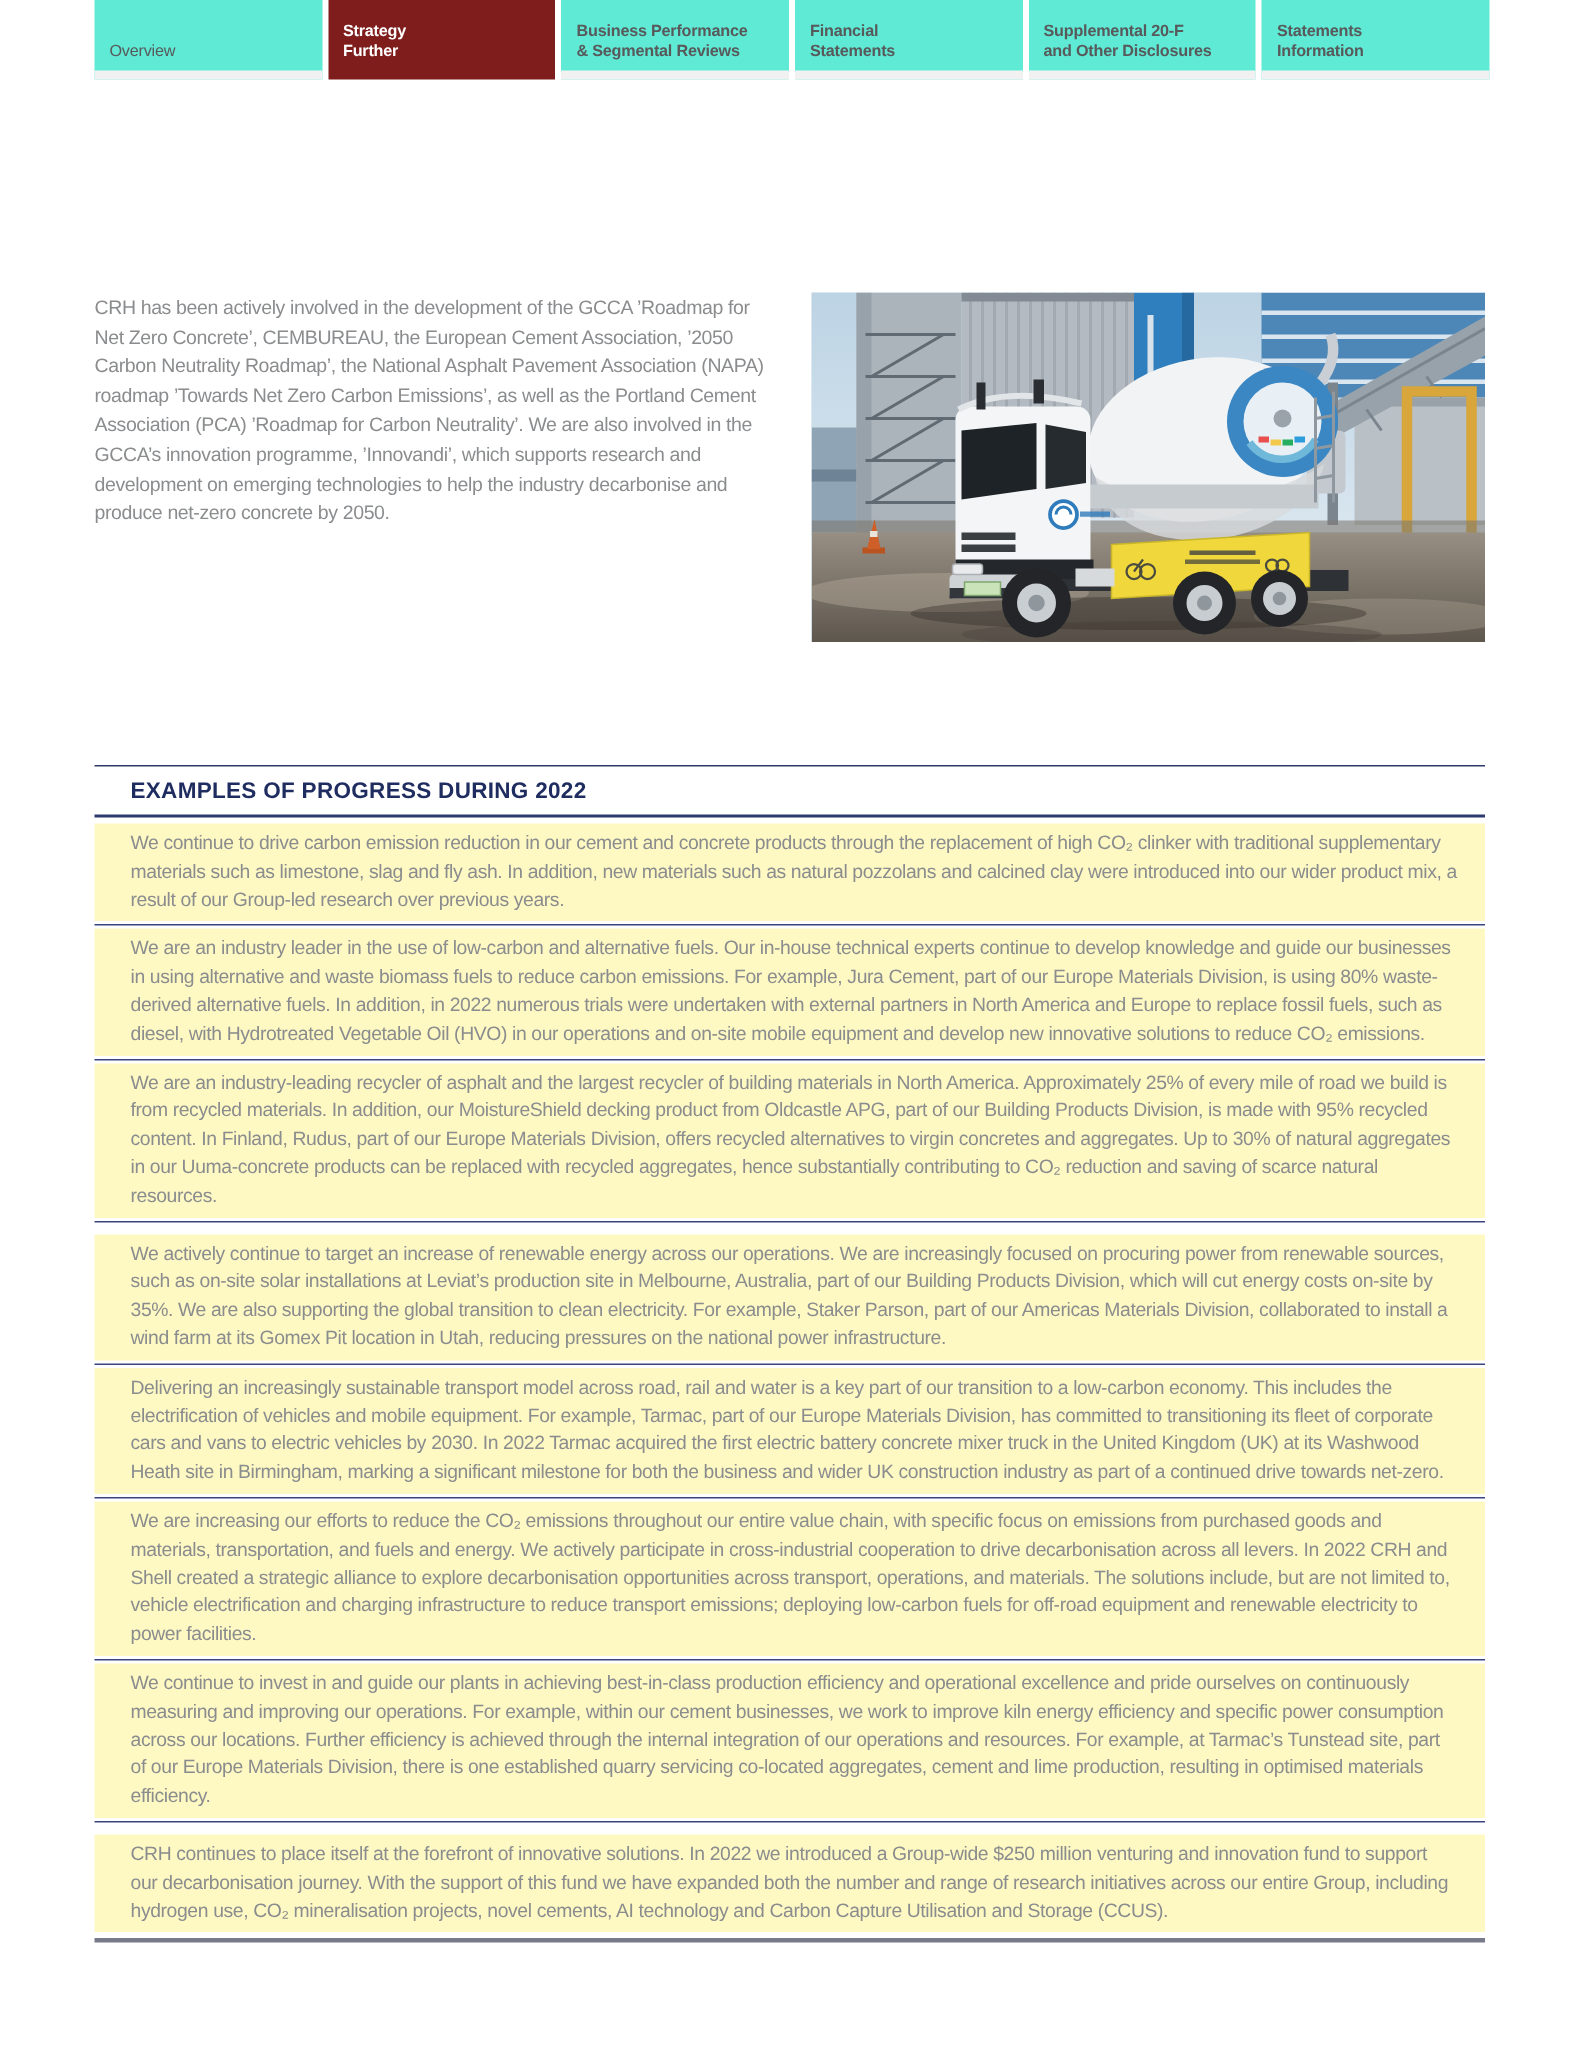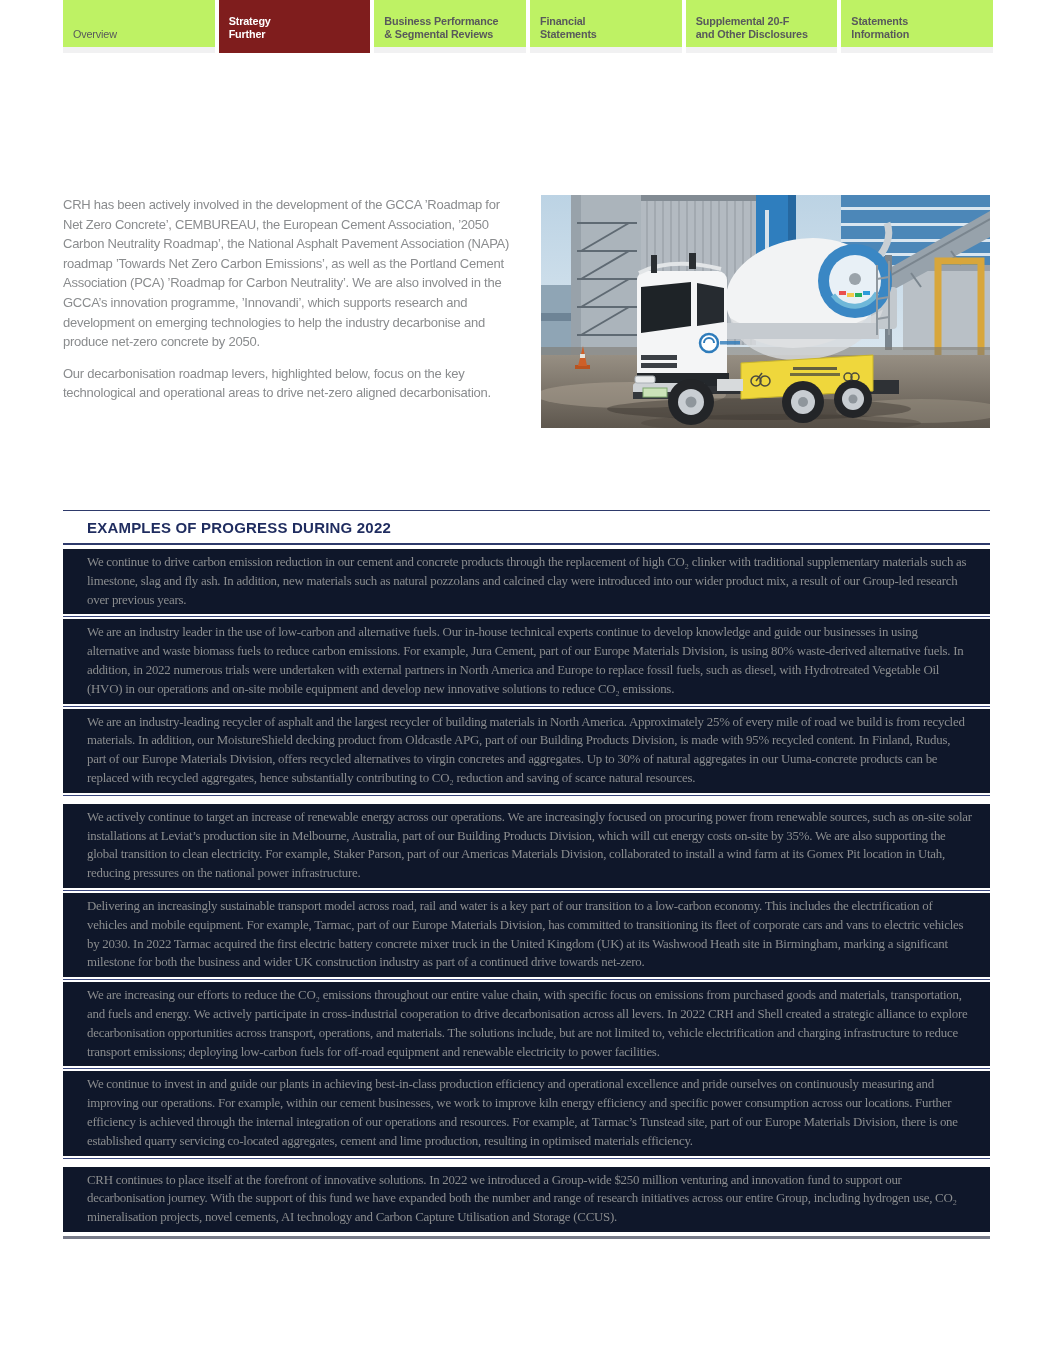--- a/index.html
+++ b/index.html
@@ -6,21 +6,21 @@
   body {
     width:1053px; height:1365px; background:#ffffff; overflow:hidden;
     font-family:"Liberation Sans","DejaVu Sans",sans-serif;
     -webkit-font-smoothing:antialiased;
   }
   .page { width:927px; margin:0 auto 0 63px; }
 
   
   .tabbar { display:flex; gap:4px; width:930px; }
   .tab {
-    flex:1 1 0; height:53px; position:relative; background:#bef264;
+    flex:1 1 0; height:53px; position:relative; background:#5eead4;
     display:flex; flex-direction:column; justify-content:flex-end;
     box-sizing:border-box; padding:0 3px 12px 10px; cursor:pointer;
   }
   .tab::after {
     content:""; position:absolute; left:0; right:0; bottom:0; height:6px;
     background:#F1F1F2;
   }
   .tab.active { background:#7f1d1d; }
   .tab.active::after { display:none; }
   .tab .l {
@@ -44,22 +44,22 @@
 
   
   .progress { margin-top:82px; }
   .rule-top { height:1px; background:#2E3A6B; }
   .progress h2 {
     margin:0; padding:8px 0 7px 24px; font-size:15px; line-height:17px;
     font-weight:bold; color:#1F2C5F; letter-spacing:0.2px;
   }
   .rule-mid { height:2px; background:#2E3A6B; margin-bottom:4px; }
   .p-item {
-    background:#0f172a; padding:4px 18px 5px 24px;
-    font-size:12.9px; line-height:18.8px; letter-spacing:-0.25px; color:#8A8C8E;font-family:Liberation Serif, serif;
+    background:#fef9c3; padding:4px 18px 5px 24px;
+    font-size:12.9px; line-height:18.8px; letter-spacing:-0.25px; color:#8A8C8E;
   }
   .item-sep { height:1px; background:#3A477E; margin:2px 0; }
   .item-sep.wide { margin-bottom:8px; }
   .rule-bottom { height:3px; background:#777B89; margin-top:4px; }
 </style>
 </head>
 <body>
 
 <div class="page">
 
@@ -86,21 +86,20 @@
     </div>
     <div class="tab">
       <span class="l">Statements</span>
       <span class="l">Information</span>
     </div>
   </nav>
 
   <div class="intro-row">
     <div class="intro-text">
       <p>CRH has been actively involved in the development of the GCCA ’Roadmap for Net Zero Concrete’, CEMBUREAU, the European Cement Association, ’2050 Carbon Neutrality Roadmap’, the National Asphalt Pavement Association (NAPA) roadmap ’Towards Net Zero Carbon Emissions’, as well as the Portland Cement Association (PCA) ’Roadmap for Carbon Neutrality’. We are also involved in the GCCA’s innovation programme, ’Innovandi’, which supports research and development on emerging technologies to help the industry decarbonise and produce net-zero concrete by 2050.</p>
-      <p>Our decarbonisation roadmap levers, highlighted below, focus on the key technological and operational areas to drive net-zero aligned decarbonisation.</p>
     </div>
 
     <div class="photo">
       <svg width="449" height="233" viewBox="0 0 449 233">
         <defs>
           <linearGradient id="sky" x1="0" y1="0" x2="0" y2="1">
             <stop offset="0" stop-color="#BCD3E4"></stop>
               <stop offset="1" stop-color="#D9E6EF"></stop>
           </linearGradient>
           <linearGradient id="ground" x1="0" y1="0" x2="0" y2="1">

